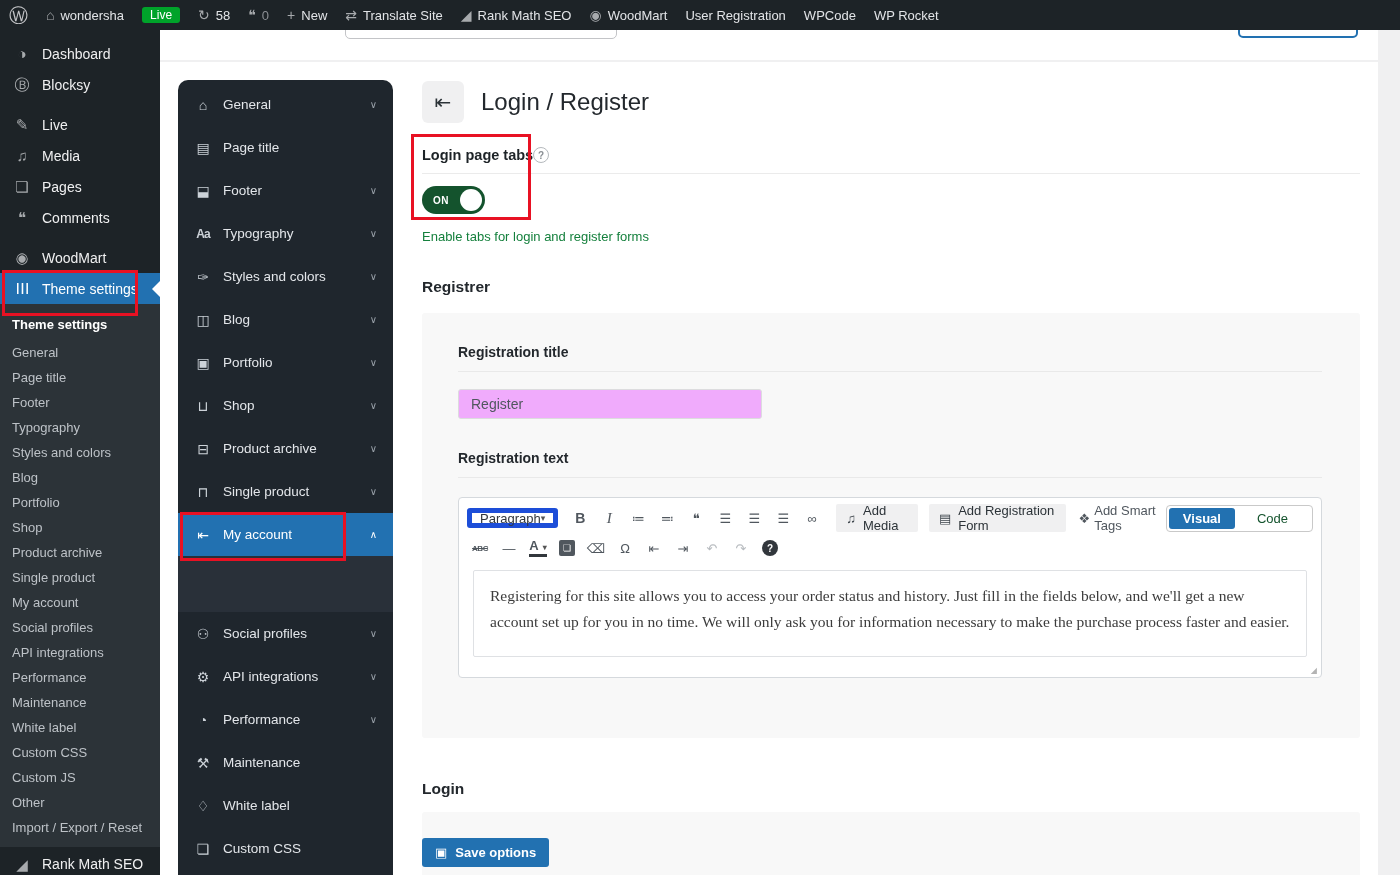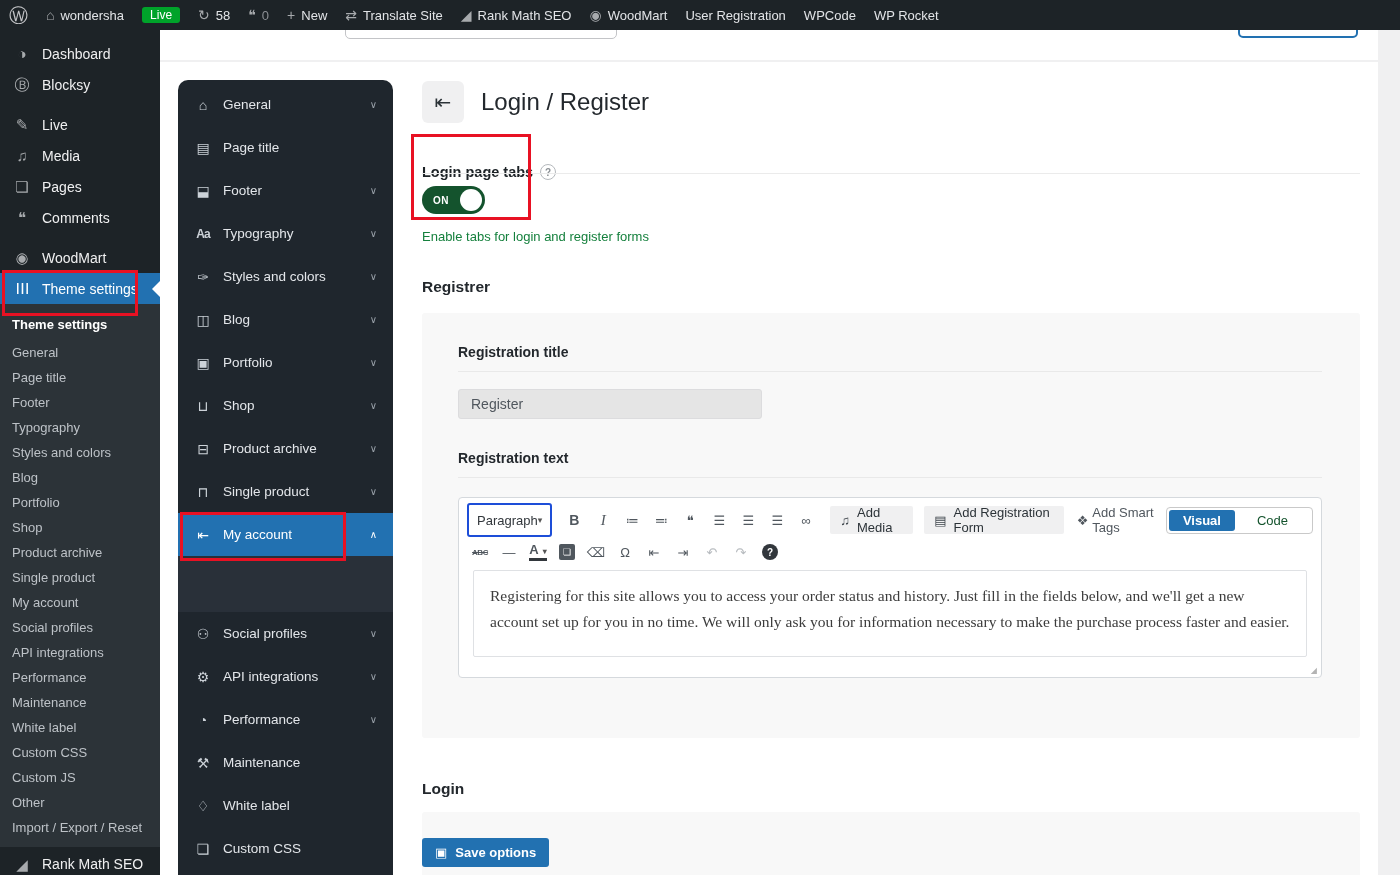--- a/index.html
+++ b/index.html
@@ -50,42 +50,42 @@
   .p-submenu{background:#293039;padding:6px 0 10px}
   .p-sub{display:block;padding:10px 17px;color:#c3cad1;font-size:13px;cursor:pointer}
   .p-sub.current{color:#fff;font-weight:bold}
   .ic-typography{font-size:12px;font-weight:600;letter-spacing:-1px}
 
   
   .main{position:absolute;left:262px;top:50px;width:938px}
   .main-header{display:flex;align-items:center;gap:17px;height:44px}
   .main-header .iconbox{width:42px;height:42px;background:#f0f0f1;border-radius:6px;display:flex;align-items:center;justify-content:center;font-size:20px;color:#2c3338}
   .main-title{font-size:24px;color:#23282d}
-  .opt-label-row{position:absolute;top:84px;left:0;display:flex;gap:7px}
+  .opt-label-row{position:absolute;top:67px;left:0;display:flex;}
   .opt-label{font-size:14.5px;font-weight:600;color:#1d2327}
   .help-circle{width:16px;height:16px;border:1.5px solid #b5b9bd;border-radius:50%;color:#8a8f94;font-size:10px;display:flex;align-items:center;justify-content:center;font-weight:bold}
   .divider{position:absolute;left:0;right:0;border-top:1px solid #ebebeb}
   .toggle{position:absolute;top:106px;left:0;width:63px;height:28px;background:#14532d;border-radius:14px;display:flex;align-items:center;cursor:pointer}
   .toggle .on-text{color:#fff;font-size:10px;font-weight:bold;letter-spacing:.5px;margin-left:11px}
   .toggle .knob{position:absolute;right:3px;top:3px;width:22px;height:22px;border-radius:50%;background:#fff}
   .hint{color:#15803d;font-size:13px}
   .hint-tabs{position:absolute;top:149px;left:0}
   .section-heading{position:absolute;left:0;font-size:15.5px;font-weight:600;color:#23282d}
   .card{position:absolute;left:0;width:938px;background:#f8f8f8;border-radius:3px}
   .card1{top:233px;height:425px}
   .card-label{position:absolute;left:36px;font-size:14px;font-weight:600;color:#23282d}
   .card-divider{position:absolute;left:36px;right:38px;border-top:1px solid #e9e9e9}
-  .text-input{position:absolute;left:36px;top:76px;width:304px;height:30px;border:1px solid #dcdcde;border-radius:3px;background:#e5e5e5;font-size:14px;color:#50575e;padding:0 12px;outline:none;font-family:"Liberation Sans",sans-serif}
+  .text-input{position:absolute;left:36px;top:76px;width:304px;height:30px;border:1px solid #dcdcde;border-radius:3px;background:#f0abfc;font-size:14px;color:#50575e;padding:0 12px;outline:none;font-family:"Liberation Sans",sans-serif}
   .hint-reg{position:absolute;left:36px;top:372px}
 
   
   .editor{position:absolute;left:36px;top:184px;width:864px;height:181px;background:#fff;border:1px solid #d5d9dd;border-radius:4px}
   .tb-row{display:flex;align-items:center;gap:3px;padding:5px 8px 2px}
   .tb-row2{padding:1px 8px 4px}
-  .para-select{display:flex;align-items:center;justify-content:space-between;width:100px;height:34px;border:2px solid #1d4ed8;border-radius:3px;background:#fff;font-size:13px;color:#32373c;padding:0 8px;cursor:pointer;margin-right:6px}
+  .para-select{display:flex;align-items:center;justify-content:space-between;width:100px;height:20px;border:5px solid #1d4ed8;border-radius:3px;background:#fff;font-size:13px;color:#32373c;padding:0 8px;cursor:pointer;margin-right:6px}
   .para-select .arrow{font-size:9px;color:#555}
   .tb-btn{min-width:26px;height:24px;display:flex;align-items:center;justify-content:center;color:#50575e;font-size:13px;border-radius:2px;cursor:pointer}
   .tb-btn.disabled{color:#b7bbbf}
   .ic-bold{font-weight:bold;font-size:14px}
   .ic-italic{font-style:italic;font-family:"Liberation Serif",serif;font-size:15px}
   .ic-strikethrough{font-size:8px;text-decoration:line-through;letter-spacing:-.5px;font-weight:bold}
   .ic-text-color{font-weight:bold;border-bottom:3px solid #32373c;line-height:1.1}
   .ic-text-color::after{content:"▾";font-size:8px;margin-left:4px;color:#555}
   .ic-paste-text{background:#50575e;color:#fff;border-radius:2px;font-size:9px;width:16px;height:16px;display:flex;align-items:center;justify-content:center}
   .ic-help{background:#32373c;color:#fff;border-radius:50%;width:16px;height:16px;display:flex;align-items:center;justify-content:center;font-size:10px;font-weight:bold}

